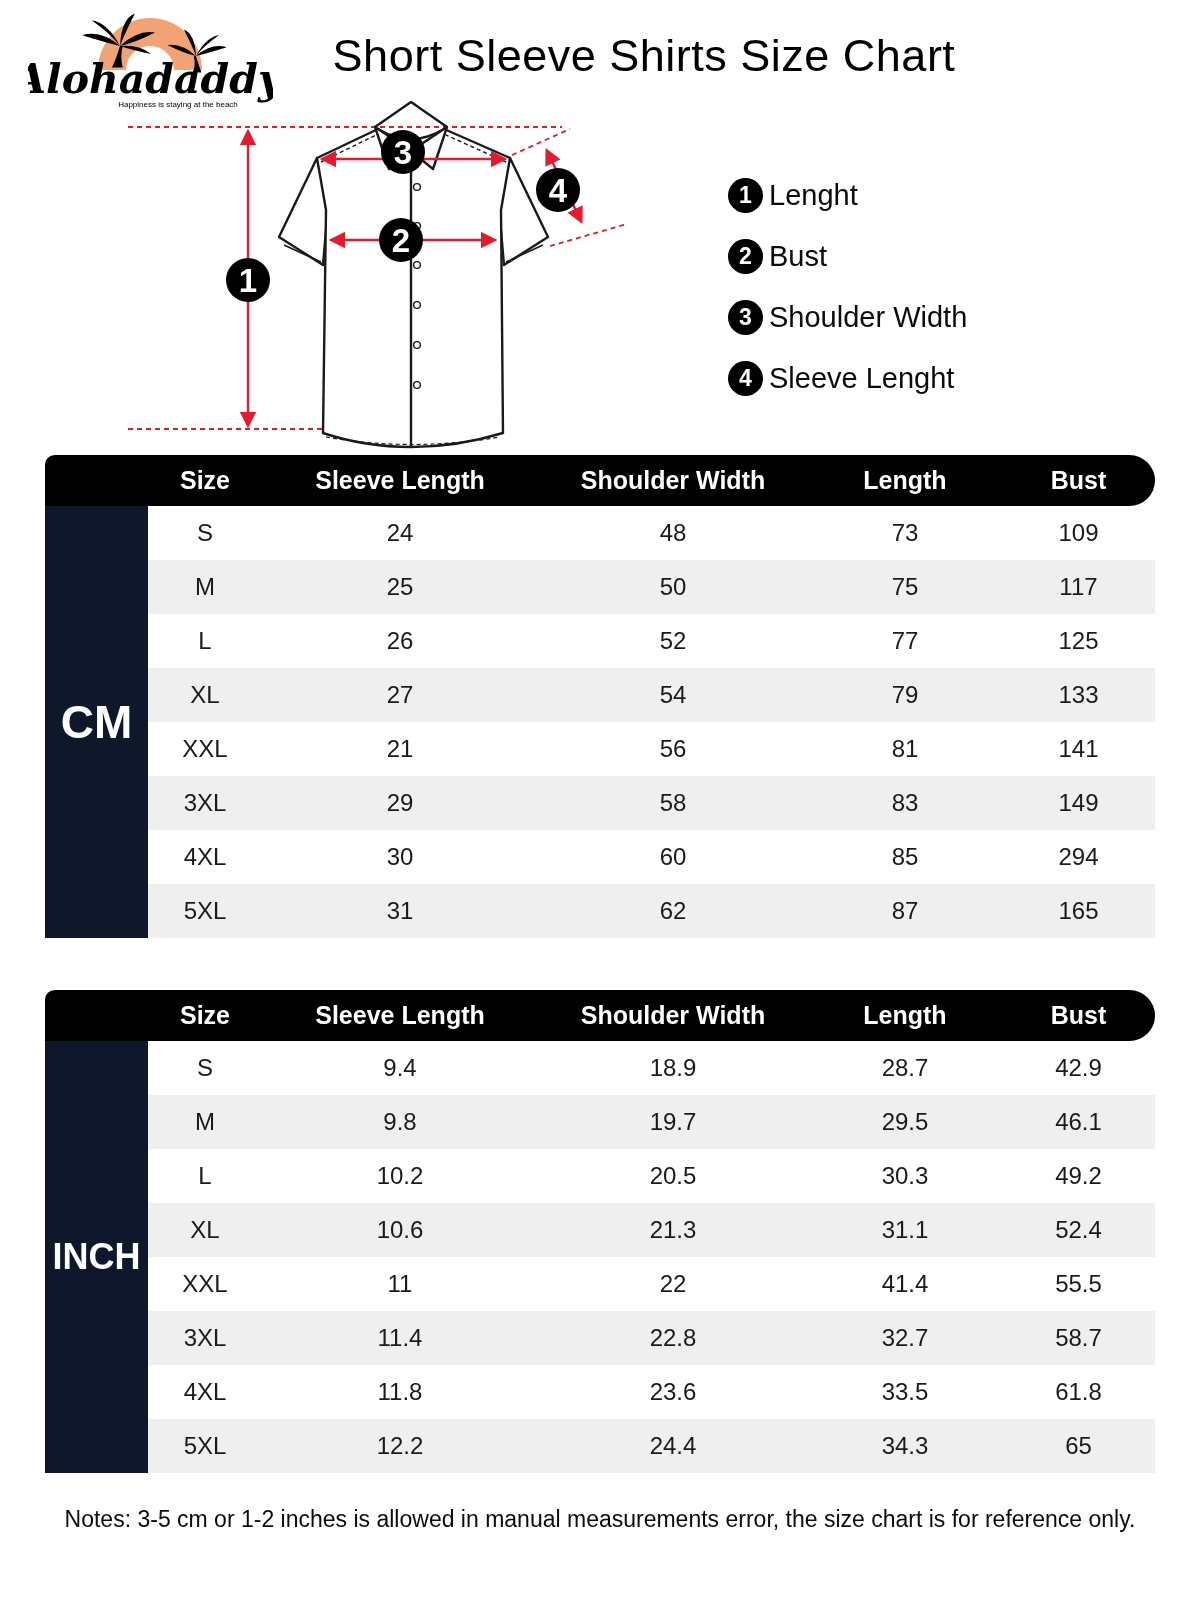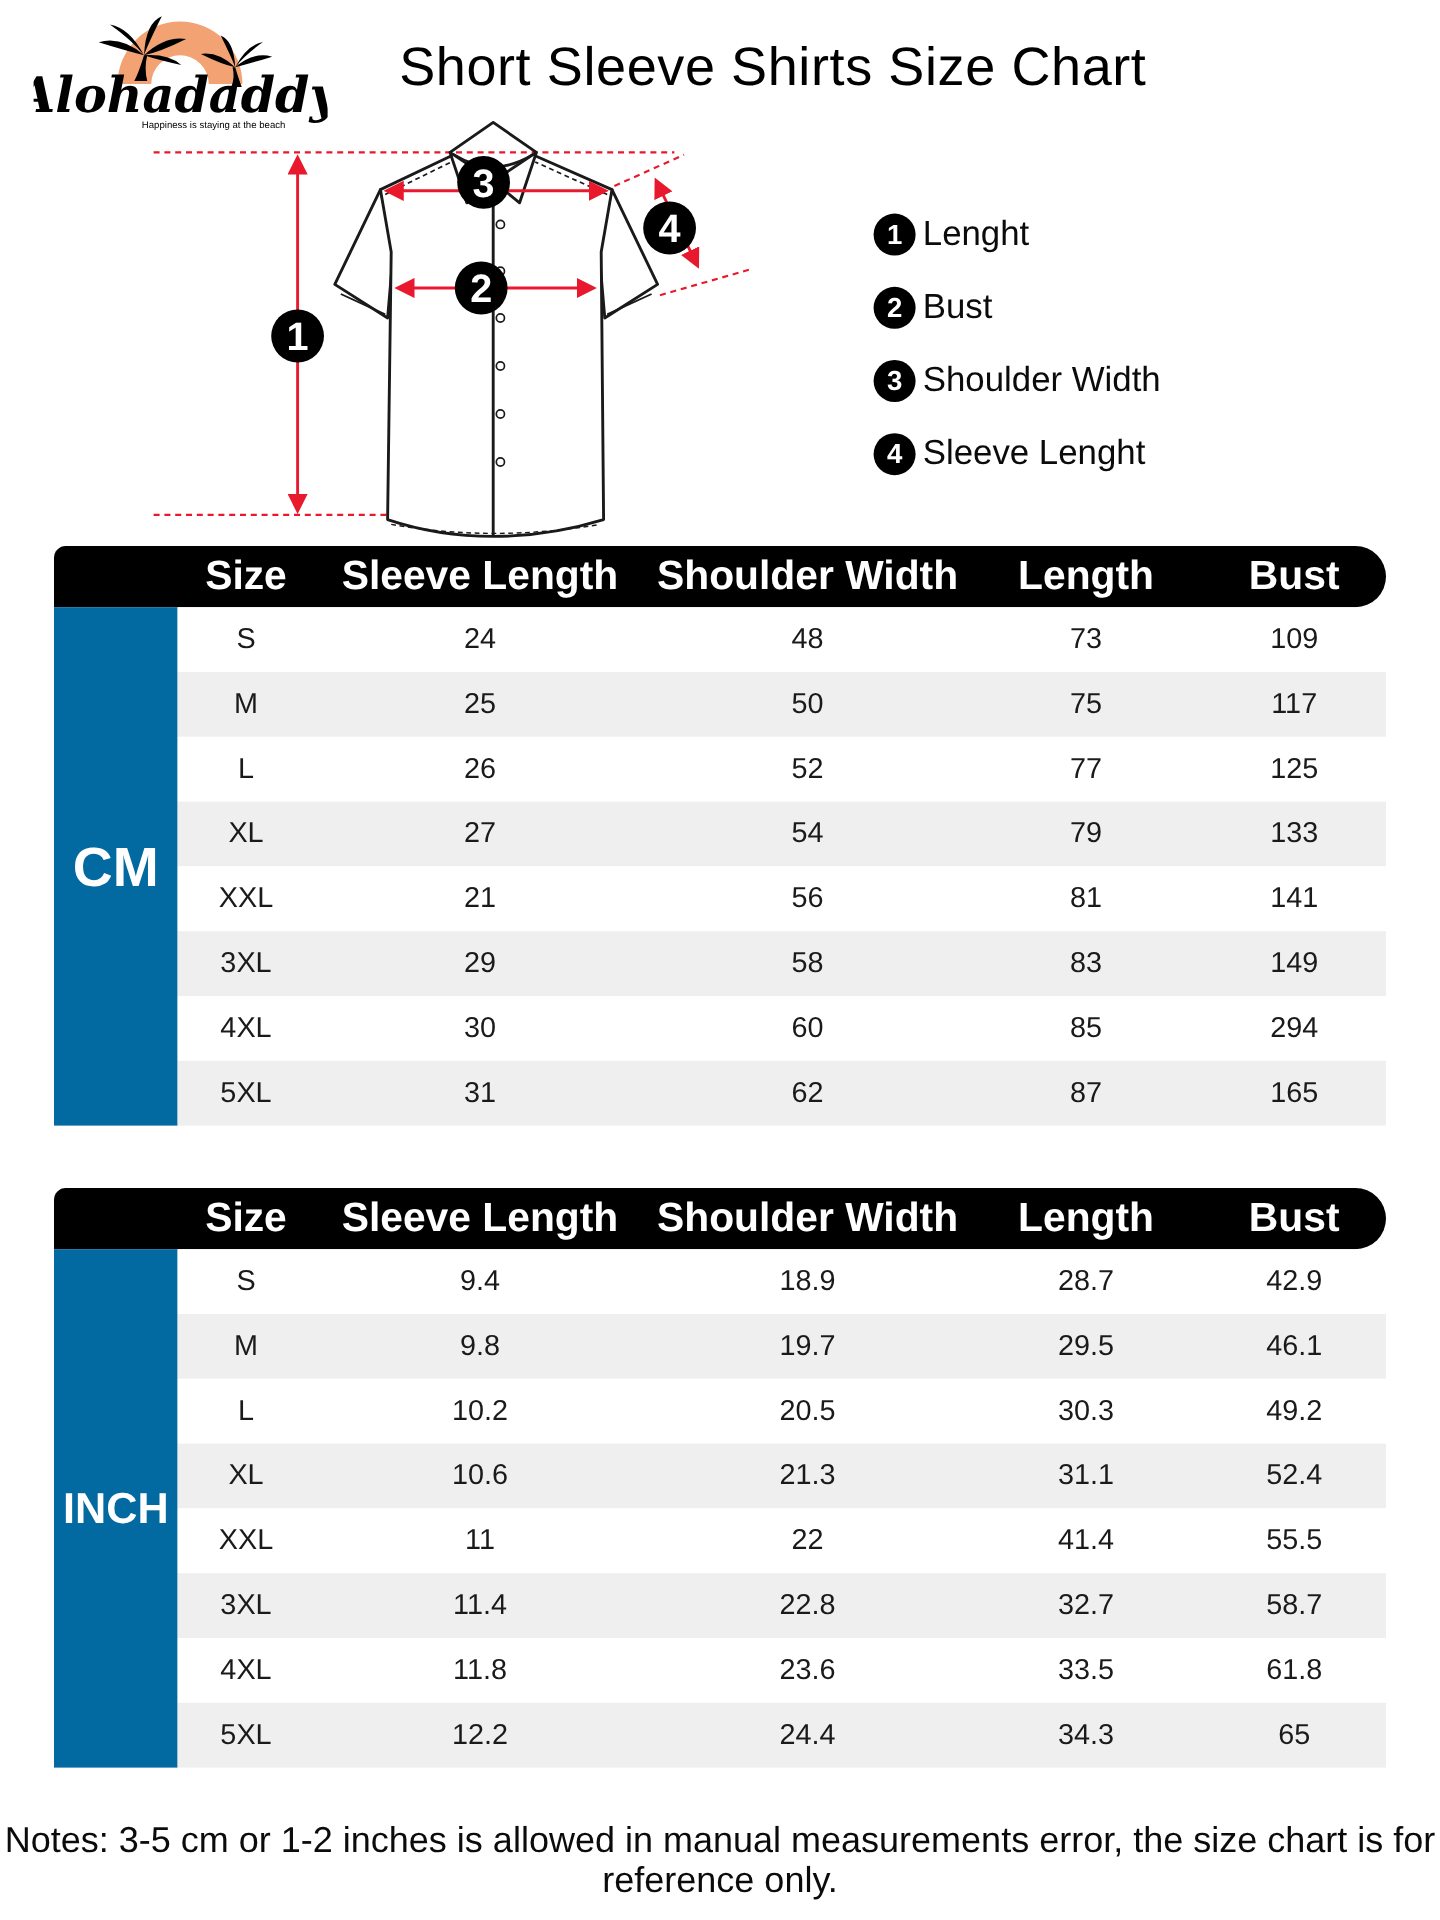--- a/index.html
+++ b/index.html
@@ -25,37 +25,37 @@
   .legend-label { margin-left:6px; font-size:29px; color:#0b0b0b; }
 
   
   .size-table { width:1110px; margin-left:45px; }
   .size-table.cm   { margin-top:0; }
   .size-table.inch { margin-top:52px; }
 
   .thead { display:grid; grid-template-columns:103px 114px 276px 270px 194px 153px;
            height:51px; background:#000; border-radius:10px 26px 26px 0;
            align-items:center; }
-  .th { color:#fff; font-weight:bold; font-size:34px; text-align:center; }
+  .th { color:#fff; font-weight:bold; font-size:25px; text-align:center; }
 
   .tbody { display:flex; }
-  .unit-col { width:103px; background:#0369a1; display:flex; align-items:center;
+  .unit-col { width:103px; background:#0f172a; display:flex; align-items:center;
               justify-content:center;text-align:right; }
   .unit-label { color:#fff; font-weight:bold; }
   .cm .unit-label   { font-size:46px; }
   .inch .unit-label { font-size:36px; }
 
   .rows { flex:1; }
   .tr { display:grid; grid-template-columns:114px 276px 270px 194px 153px;
         height:54px; background:#ffffff; align-items:center; }
   .tr.alt { background:#efefef; }
   .td { text-align:center; font-size:24px; color:#1a1a1a; }
 
   
-  .notes { margin-top:44px; text-align:center; font-size:30px; color:#0b0b0b; }
+  .notes { margin-top:33px; text-align:center; font-size:23px; color:#0b0b0b; }
 </style>
 </head>
 <body>
 
 <div class="hero">
 
   <svg class="logo" viewBox="0 0 245 105">
 
     <path d="M 70,62 A 52,52 0 0 1 174,62 L 146,62 A 24,24 0 0 0 98,62 Z" fill="#f2a273"></path>
 

